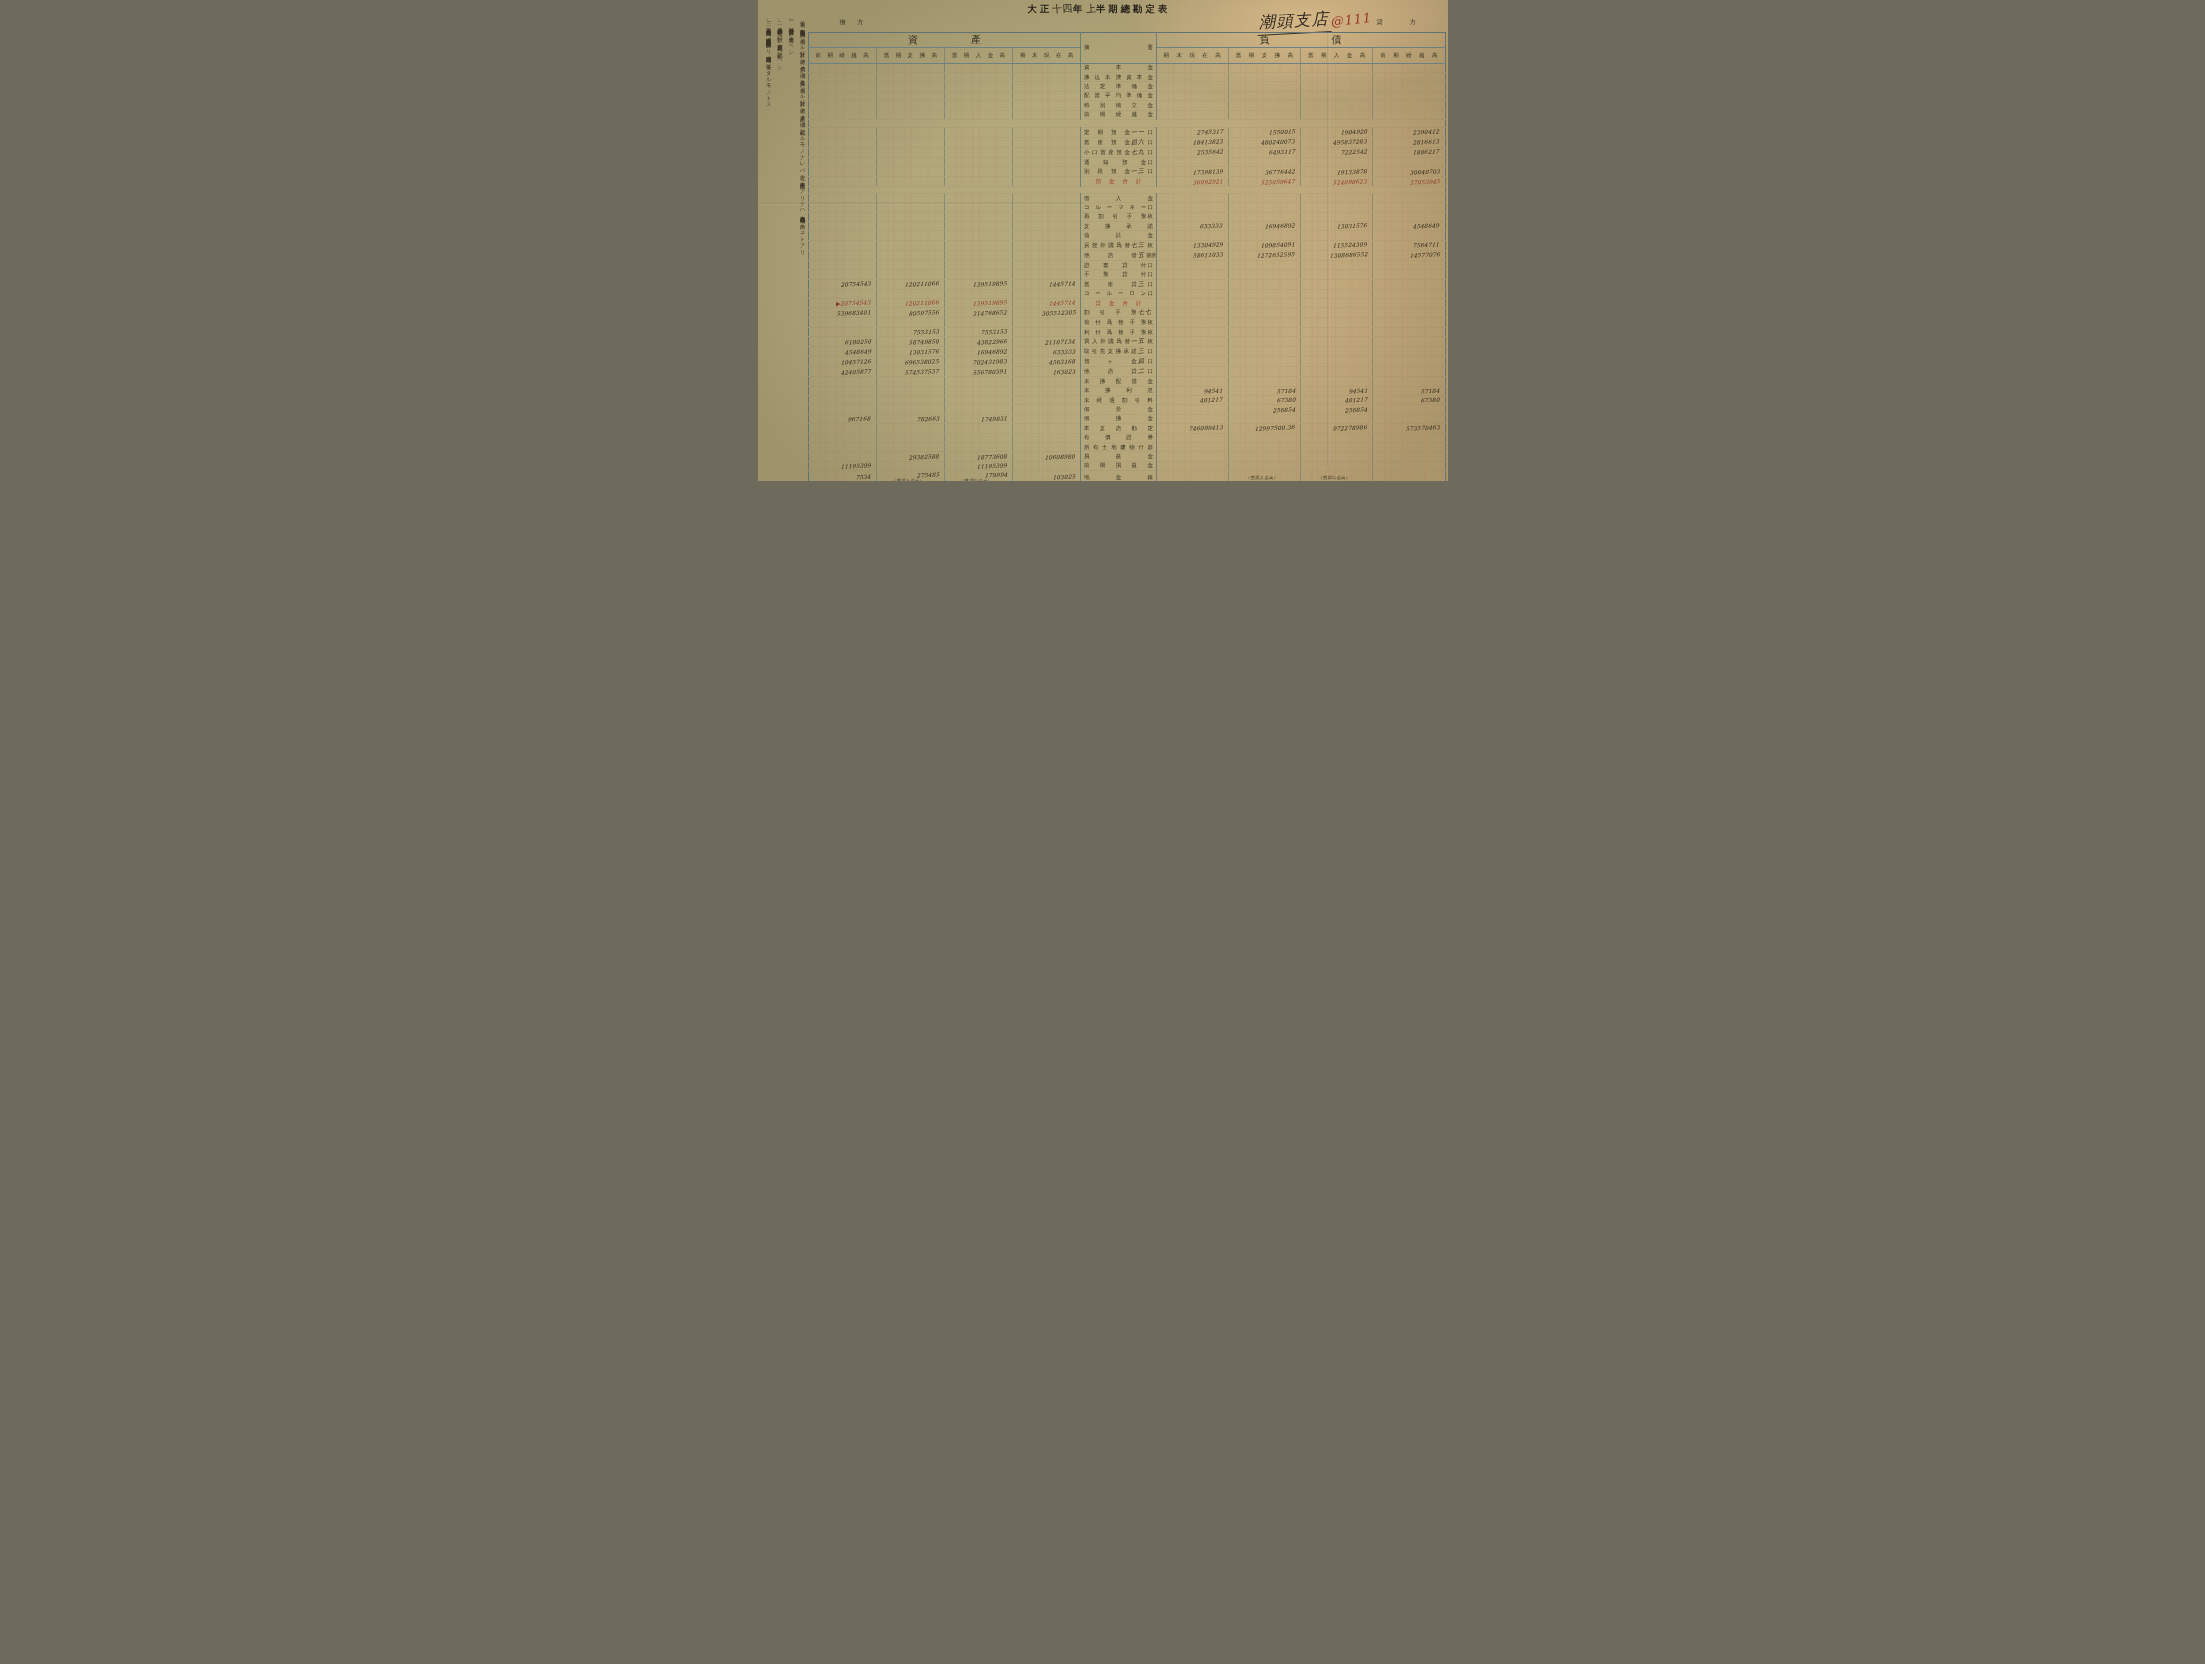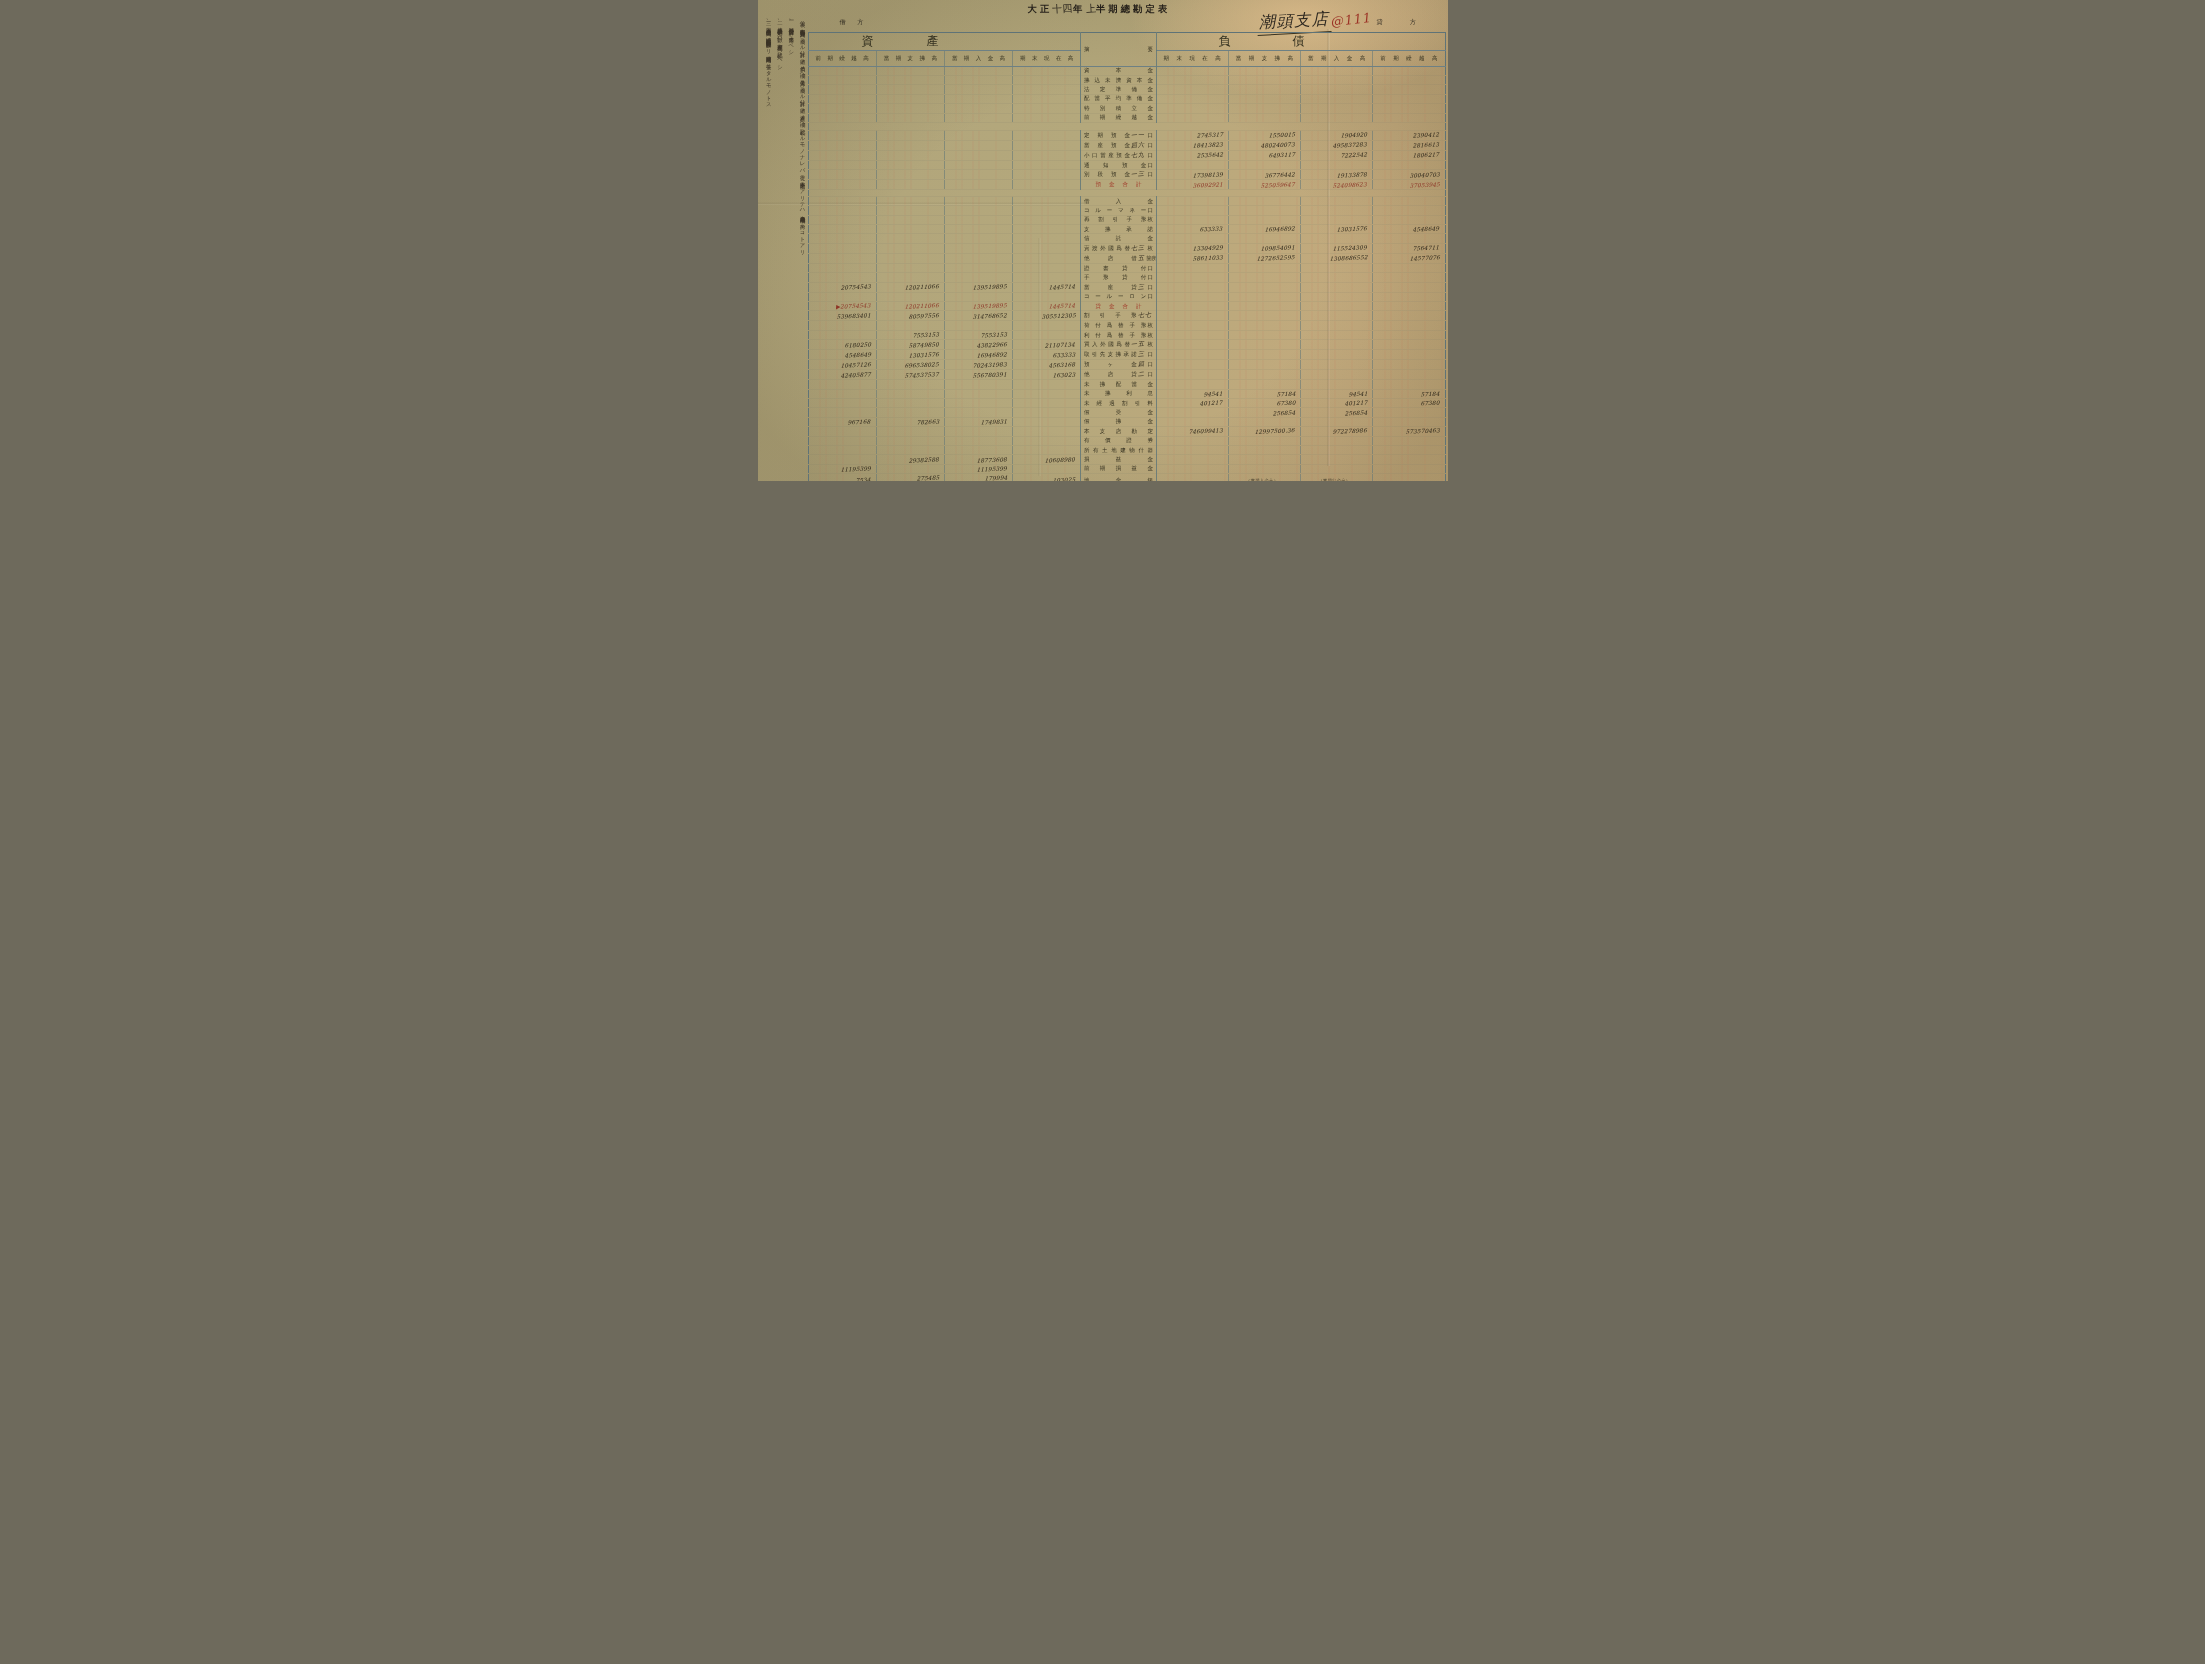--- a/index.html
+++ b/index.html
@@ -37,21 +37,21 @@
     letter-spacing:1.3px;color:#2e2820;transform:rotate(-3deg);
     border-bottom:1.3px solid #38311f;padding-bottom:0.9px;text-align:center;}
   .stamp{position:absolute;left:573px;top:11.5px;font-size:12.8px;font-style:italic;
     color:#9c3326;transform:rotate(-6deg);letter-spacing:0.9px;}
 
   
   .ledger{position:absolute;left:50px;top:32px;width:638px;border-collapse:collapse;table-layout:fixed;
     border:0.4px solid #5f7377;border-top:1.8px double #5f7377;border-bottom:1.8px double #5f7377;}
   .ledger th,.ledger td{padding:0;margin:0;overflow:hidden;white-space:nowrap;}
   .ledger thead th{font-weight:normal;color:#33301f;border-bottom:0.4px solid #6d8084;}
-  .sec-h{font-size:12px;height:10px;letter-spacing:53px;text-align:left;padding-left:53px!important;
+  .sec-h{font-size:10px;height:10px;letter-spacing:53px;text-align:center;padding-left:53px!important;
     border-bottom:0.4px solid #6d8084;}
   .sec-h.liab{letter-spacing:62px;padding-left:62px!important;}
   .sum-h{font-size:6.6px;}
   .col-h{font-size:5.5px;height:14.6px;text-align:justify;-moz-text-align-last:justify;text-align-last:justify;
     padding:0 7px!important;}
   .v{border-left:0.4px solid rgba(92,116,120,.55);}
   .mid-cell{border-left:1.3px double rgba(92,116,120,.8);border-right:1.3px double rgba(92,116,120,.8);}
   tbody td{height:8.4px;font-size:5.7px;vertical-align:middle;
     border-bottom:0.4px solid rgba(120,125,105,.12);}
   td.val{text-align:right;padding-right:4.4px!important;color:#2b2418;

